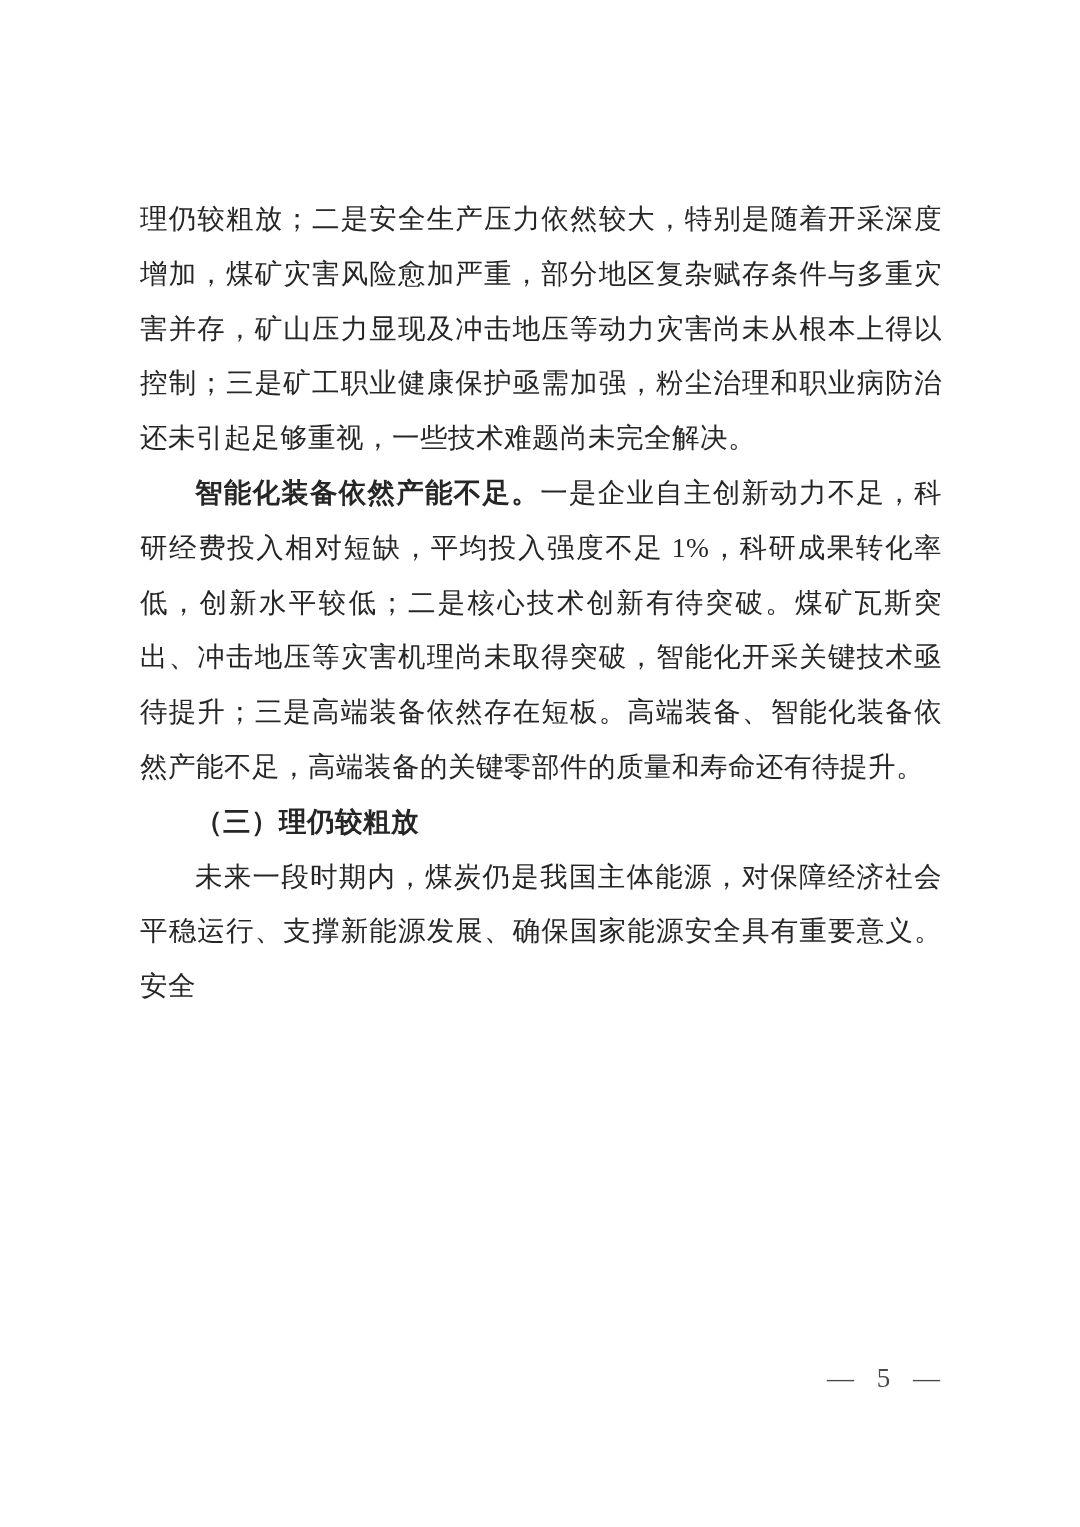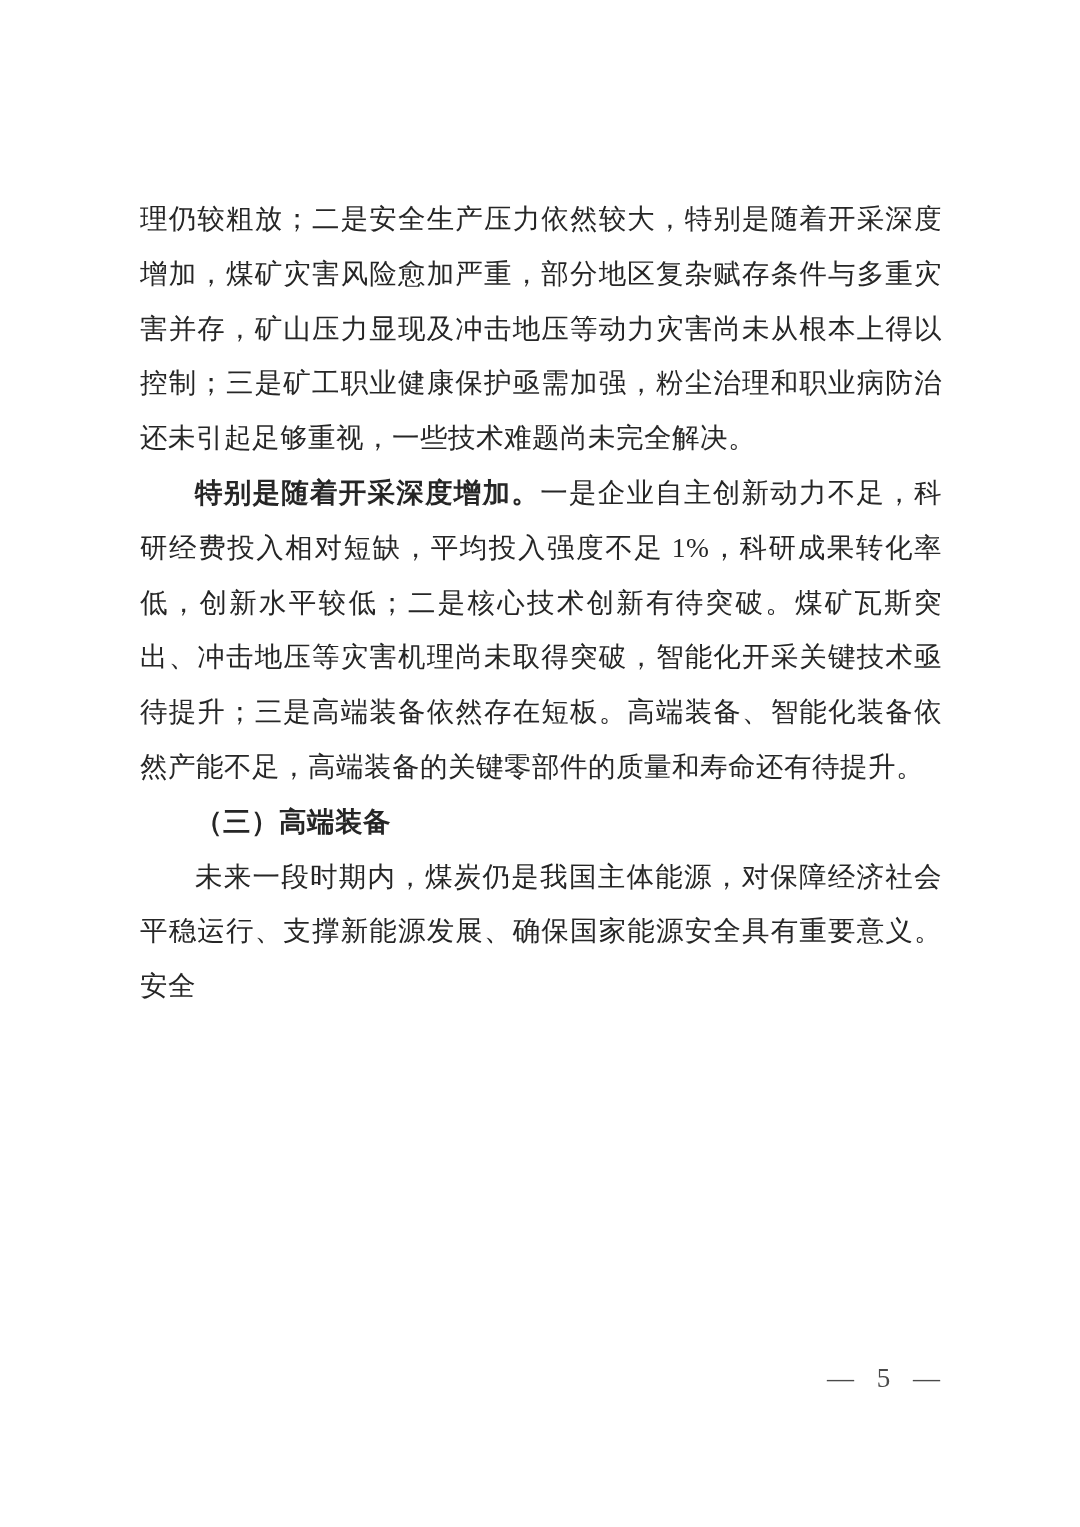--- a/index.html
+++ b/index.html
@@ -41,18 +41,18 @@
     letter-spacing:8px;
     white-space:nowrap;
   }
 </style>
 </head>
 <body>
 
 <div class="page">
   <div class="text-block">
       <p class="para"><span class="seg">理仍较粗放；二是安全生产压力依然较大，特别是随着开采深度增加，煤矿灾害风险愈加严重，部分地区复杂赋存条件与多重灾害并存，矿山压力显现及冲击地压等动力灾害尚未从根本上得以控制；三是矿工职业健康保护亟需加强，粉尘治理和职业病防治还未引起足够重视，一些技术难题尚未完全解决。</span></p>
-      <p class="para indent"><span class="seg bold">特别是随着开采深度增加。</span><span class="seg">一是企业自主创新动力不足，科研经费投入相对短缺，平均投入强度不足 1%，科研成果转化率低，创新水平较低；二是核心技术创新有待突破。煤矿瓦斯突出、冲击地压等灾害机理尚未取得突破，智能化开采关键技术亟待提升；三是高端装备依然存在短板。高端装备、智能化装备依然产能不足，高端装备的关键零部件的质量和寿命还有待提升。</span></p>
-      <p class="para indent heading"><span class="seg bold">（三）高端装备</span></p>
+      <p class="para indent"><span class="seg bold">智能化装备依然产能不足。</span><span class="seg">一是企业自主创新动力不足，科研经费投入相对短缺，平均投入强度不足 1%，科研成果转化率低，创新水平较低；二是核心技术创新有待突破。煤矿瓦斯突出、冲击地压等灾害机理尚未取得突破，智能化开采关键技术亟待提升；三是高端装备依然存在短板。高端装备、智能化装备依然产能不足，高端装备的关键零部件的质量和寿命还有待提升。</span></p>
+      <p class="para indent heading"><span class="seg bold">（三）理仍较粗放</span></p>
       <p class="para indent"><span class="seg">未来一段时期内，煤炭仍是我国主体能源，对保障经济社会平稳运行、支撑新能源发展、确保国家能源安全具有重要意义。安全</span></p>
     </div>
   <div class="page-number">— 5 —</div>
 </div>
 
 </body></html>

